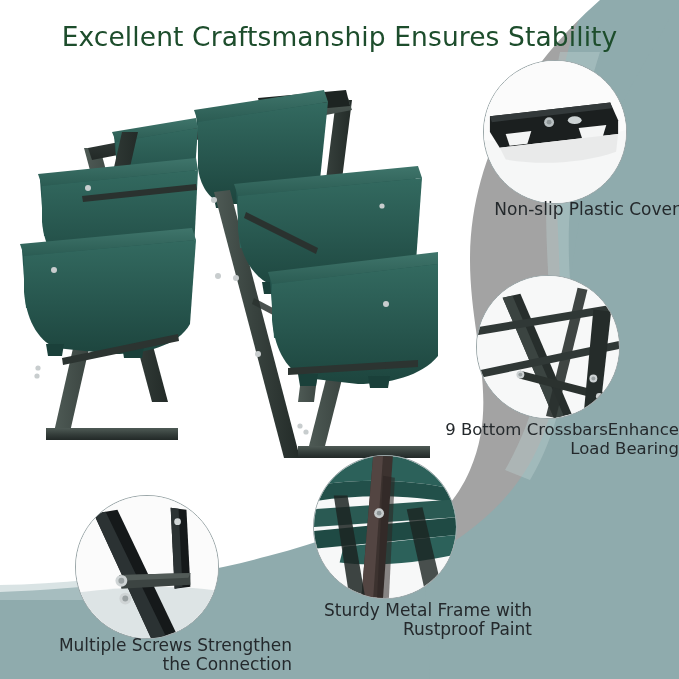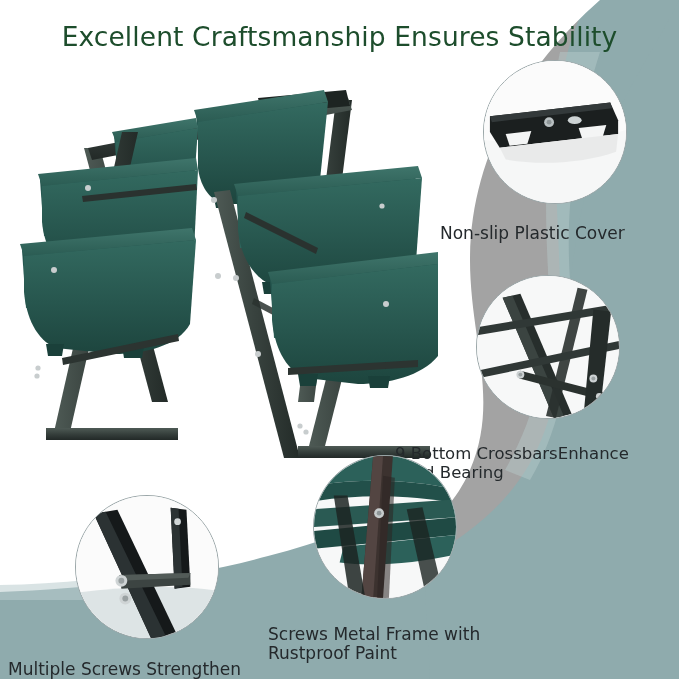--- a/index.html
+++ b/index.html
@@ -42,27 +42,26 @@
     border:1px solid #9aa6a8;
     background:#f7f8f8;
     overflow:hidden;
     box-sizing:border-box;
   }
   .callout svg{display:block;width:100%;height:100%;}
 
   
   .caption{
     position:absolute;
-    text-align:left;
+    text-align:right;
     color:#24292c;
     font-family:"DejaVu Sans", sans-serif;
     font-size:16.5px;
     line-height:19px;
     white-space:pre-line;
-    margin-top:24px;
   }
   .cap1{left:440px;top:200px;width:239px;font-size:17px;}
   .cap2{left:395px;top:420px;width:284px;font-size:16.5px;}
   .cap3{left:268px;top:601px;width:264px;font-size:17px;}
   .cap4{left:8px;top:636px;width:284px;font-size:17px;}
 </style>
 </head>
 <body>
 
 <div id="stage">
@@ -293,21 +292,21 @@
         <path d="M60 0 L80 0 L70 144 L48 144 Z" fill="#3c322f"></path>
         <path d="M60 0 L70 0 L60 144 L48 144 Z" fill="#534542"></path>
         <path d="M70 20 L82 22 L76 144 L64 144 Z" fill="#2b2422" opacity="0.55"></path>
         <path d="M20 40 L34 40 L52 144 L36 144 Z" fill="#1c2422" opacity="0.85"></path>
         <path d="M94 54 L110 52 L132 144 L114 144 Z" fill="#1c2422" opacity="0.8"></path>
         <circle cx="66" cy="58" r="5" fill="#c6cbcc"></circle>
         <circle cx="66" cy="58" r="2.4" fill="#8e9698"></circle>
       </g>
     </svg>
   </div>
-  <div class="caption cap3">Screws Metal Frame with
+  <div class="caption cap3">Sturdy Metal Frame with
 Rustproof Paint</div>
 
   <div class="callout" style="left:75px;top:495px;width:144px;height:144px;">
     <svg viewBox="0 0 144 144">
       <rect width="144" height="144" fill="#fbfbfb"></rect>
       <path d="M0 98 C50 92 100 90 144 96 L144 144 L0 144 Z" fill="#c4d2d3" opacity="0.55"></path>
       <g>
         <path d="M18 18 L42 14 L104 144 L76 144 Z" fill="#15191a"></path>
         <path d="M18 18 L30 16 L92 144 L76 144 Z" fill="#2b3233"></path>
         <path d="M96 12 L112 14 L116 92 L100 94 Z" fill="#15191a"></path>

